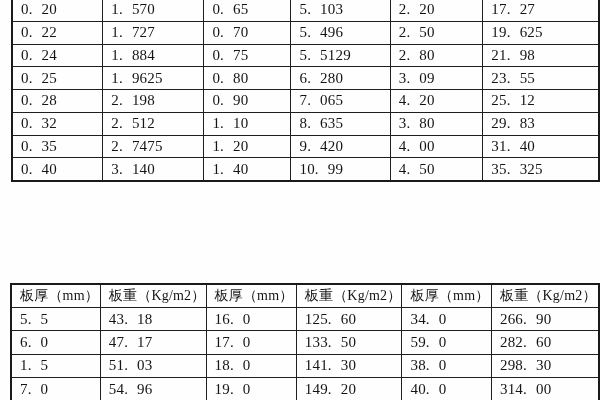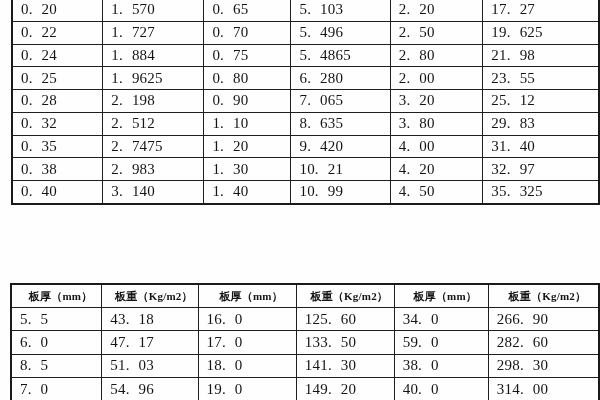--- a/index.html
+++ b/index.html
@@ -33,24 +33,23 @@
     vertical-align: middle;
     padding: 0 0 0 8px;
     white-space: pre;
     overflow: hidden;
     word-spacing: 5px;
     letter-spacing: 0.2px;
   }
   table.t1 td { height: 21.75px; }
   table.t2 th {
     height: 22px;
-    font-size: 11px;
-    font-weight: 700;
+    font-size: 14px;
+    font-weight: 400;
     word-spacing: 1px;
-    text-align: center;
   }
   table.t2 td { height: 22.3px; }
 </style>
 </head>
 <body>
 
 <div class="table-wrap t1-wrap">
   <table class="t t1">
     <colgroup>
       <col style="width:94px">
@@ -74,63 +73,55 @@
           <td>1. 727</td>
           <td>0. 70</td>
           <td>5. 496</td>
           <td>2. 50</td>
           <td>19. 625</td>
         </tr>
         <tr>
           <td>0. 24</td>
           <td>1. 884</td>
           <td>0. 75</td>
-          <td>5. 4865</td>
+          <td>5. 5129</td>
           <td>2. 80</td>
           <td>21. 98</td>
         </tr>
         <tr>
           <td>0. 25</td>
           <td>1. 9625</td>
           <td>0. 80</td>
           <td>6. 280</td>
-          <td>2. 00</td>
+          <td>3. 09</td>
           <td>23. 55</td>
         </tr>
         <tr>
           <td>0. 28</td>
           <td>2. 198</td>
           <td>0. 90</td>
           <td>7. 065</td>
-          <td>3. 20</td>
+          <td>4. 20</td>
           <td>25. 12</td>
         </tr>
         <tr>
           <td>0. 32</td>
           <td>2. 512</td>
           <td>1. 10</td>
           <td>8. 635</td>
           <td>3. 80</td>
           <td>29. 83</td>
         </tr>
         <tr>
           <td>0. 35</td>
           <td>2. 7475</td>
           <td>1. 20</td>
           <td>9. 420</td>
           <td>4. 00</td>
           <td>31. 40</td>
-        </tr>
-        <tr>
-          <td>0. 38</td>
-          <td>2. 983</td>
-          <td>1. 30</td>
-          <td>10. 21</td>
-          <td>4. 20</td>
-          <td>32. 97</td>
         </tr>
         <tr>
           <td>0. 40</td>
           <td>3. 140</td>
           <td>1. 40</td>
           <td>10. 99</td>
           <td>4. 50</td>
           <td>35. 325</td>
         </tr>
       </tbody>
@@ -168,21 +159,21 @@
         </tr>
         <tr>
           <td>6. 0</td>
           <td>47. 17</td>
           <td>17. 0</td>
           <td>133. 50</td>
           <td>59. 0</td>
           <td>282. 60</td>
         </tr>
         <tr>
-          <td>8. 5</td>
+          <td>1. 5</td>
           <td>51. 03</td>
           <td>18. 0</td>
           <td>141. 30</td>
           <td>38. 0</td>
           <td>298. 30</td>
         </tr>
         <tr>
           <td>7. 0</td>
           <td>54. 96</td>
           <td>19. 0</td>

